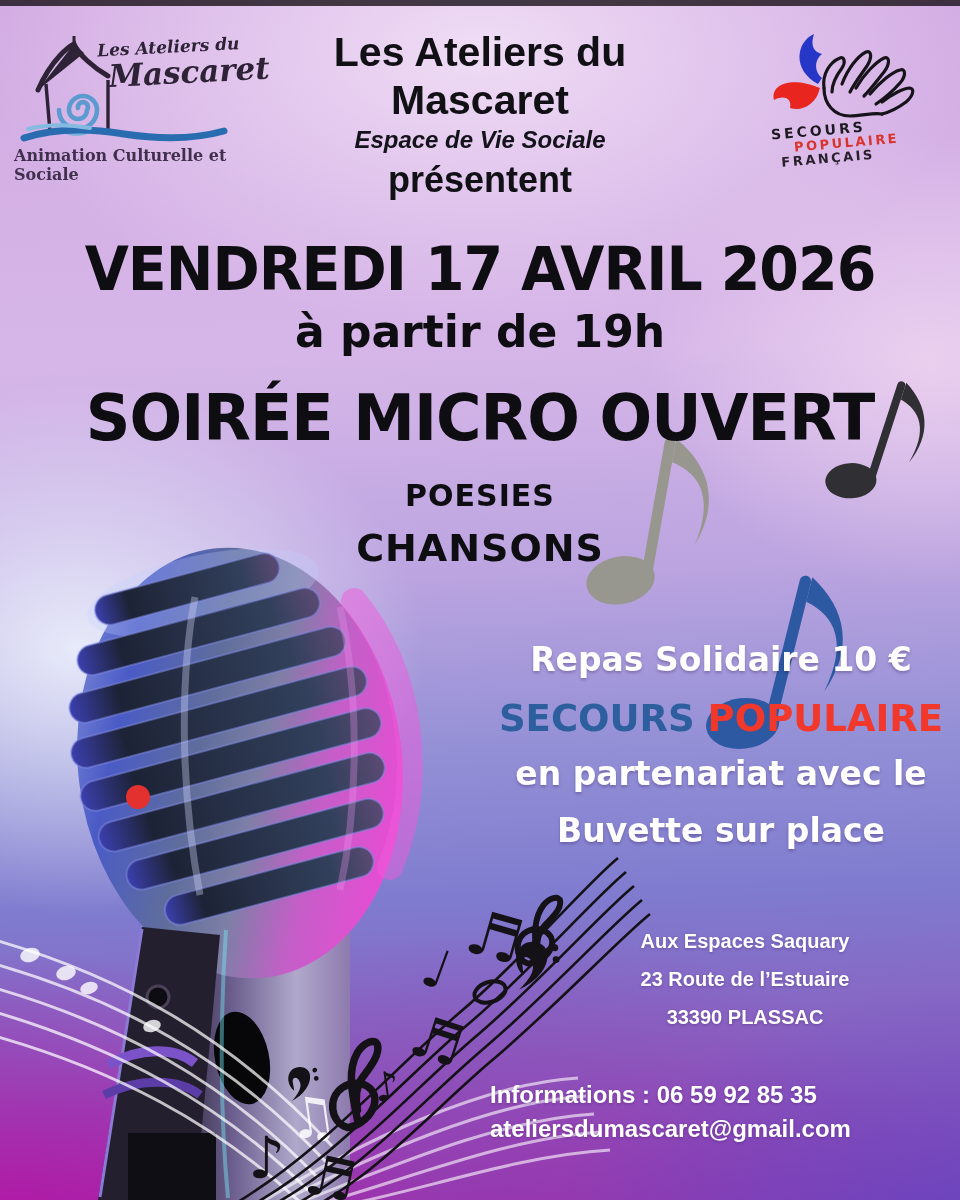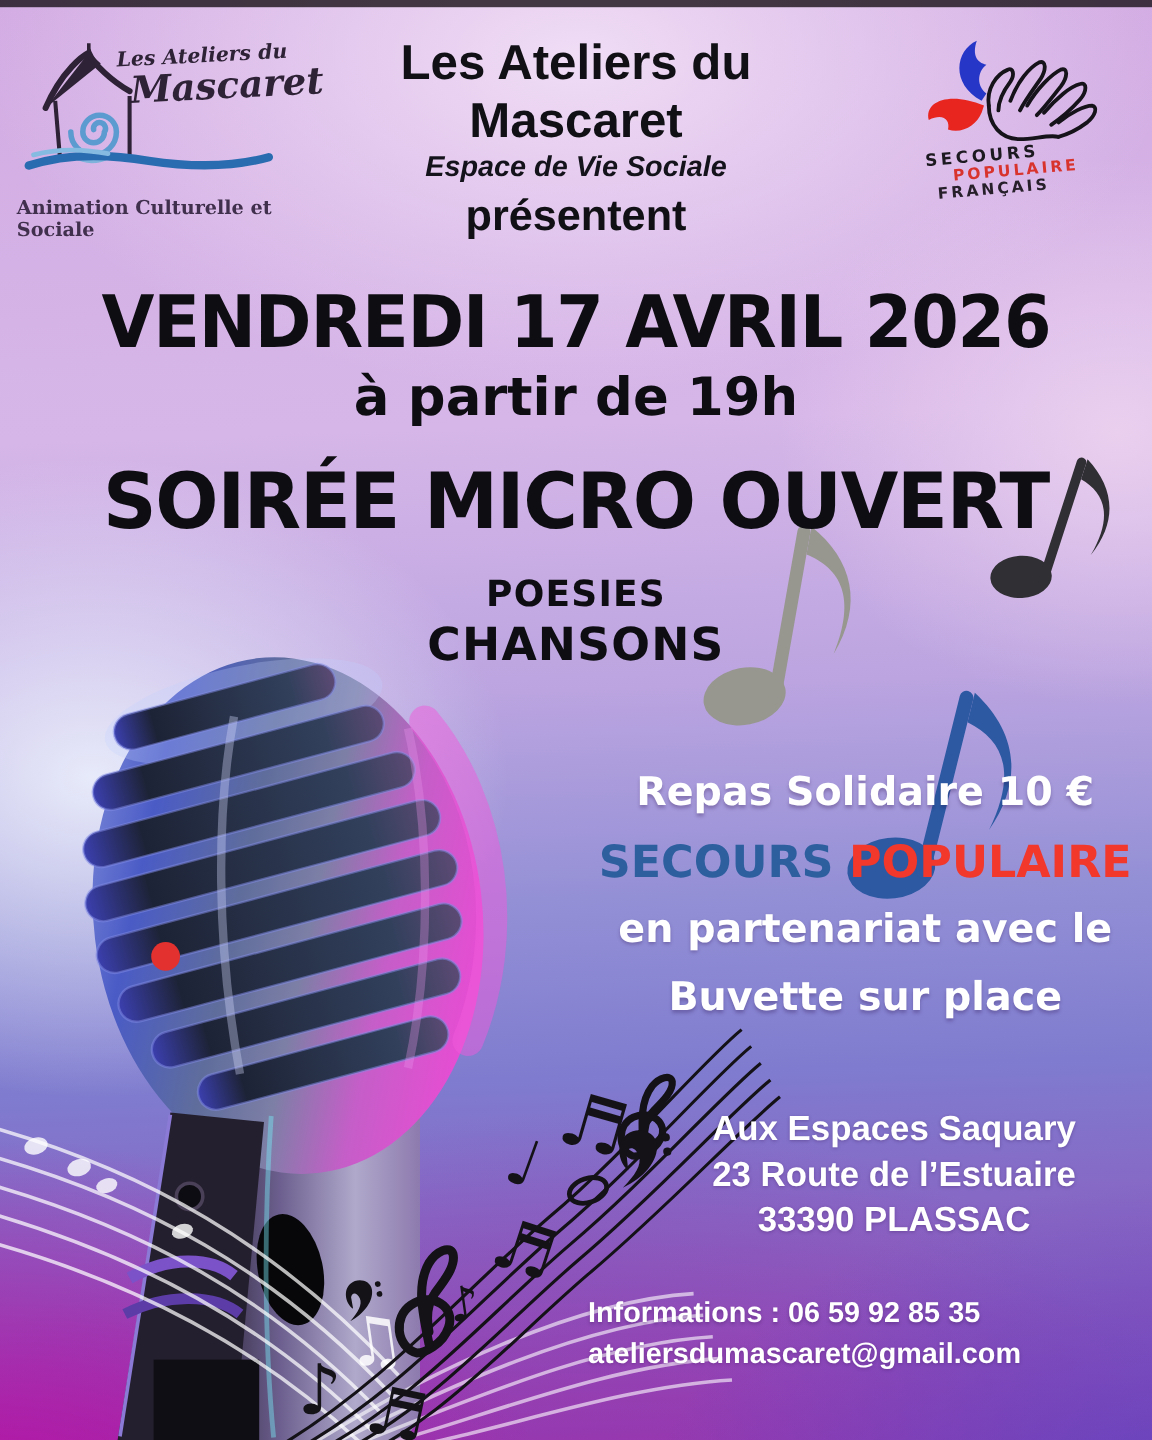--- a/index.html
+++ b/index.html
@@ -27,45 +27,45 @@
   .hdr .t{font-size:41px;font-weight:800;color:#101015;letter-spacing:0;}
   .hdr .sub{font-size:24px;font-weight:700;font-style:italic;color:#14121a;margin-top:1px;}
   .hdr .pres{font-size:36px;font-weight:800;color:#101015;margin-top:5px;}
 
   
   .orglogo{left:12px;top:30px;width:230px;}
   .script{position:absolute;left:86px;top:8px;transform:rotate(-3deg);
           font-family:"DejaVu Serif","Liberation Serif",serif;font-style:italic;color:#2e2236;line-height:1;}
   .script .s1{font-size:17px;font-weight:700;}
   .script .s2{font-size:31px;font-weight:700;margin-top:2px;margin-left:10px;}
-  .tagline{position:absolute;left:2px;top:133px;width:226px;font-family:"DejaVu Serif","Liberation Serif",serif;
+  .tagline{position:absolute;left:2px;top:116px;width:226px;font-family:"DejaVu Serif","Liberation Serif",serif;
            font-size:16px;font-weight:600;color:#41304d;}
 
   
   .spf{left:752px;top:26px;width:200px;}
   .spftxt{position:absolute;left:20px;top:96px;transform:rotate(-5deg);line-height:1.0;
           font-family:"DejaVu Sans",sans-serif;font-weight:600;}
   .spftxt .l1{font-size:14px;letter-spacing:3px;color:#1c1a20;}
   .spftxt .l2{font-size:13px;letter-spacing:2.5px;color:#d8332c;margin-left:22px;margin-top:1px;}
   .spftxt .l3{font-size:13px;letter-spacing:2.5px;color:#27202b;margin-left:8px;margin-top:1px;}
 
   .date{top:236px;font-size:57px;letter-spacing:-1px;transform:scaleY(1.06);}
   .time{top:306px;font-size:44px;letter-spacing:0;}
   .title{top:381px;font-size:62px;letter-spacing:-1px;transform:scaleY(1.04);}
   .item1{top:478px;font-size:30px;letter-spacing:1px;}
-  .item2{top:515px;font-size:38px;letter-spacing:1px;}
+  .item2{top:526px;font-size:38px;letter-spacing:1px;}
 
   .details{left:476px;top:640px;width:490px;text-align:center;}
   .details .row{font-size:33px;height:57px;}
   .details .partner{font-size:37px;font-weight:800;text-shadow:none;}
   .blue{color:var(--secours-blue);}
   .red{color:var(--populaire-red);}
   :root{--secours-blue:#2d5f9f;--populaire-red:#f2372b;}
 
-  .venue{left:530px;top:922px;width:430px;text-align:center;font-size:29px;font-weight:700;
+  .venue{left:530px;top:922px;width:430px;text-align:center;font-size:20px;font-weight:700;
          color:#fff;line-height:38px;font-family:"Liberation Sans",sans-serif;
          text-shadow:0 1px 3px rgba(40,10,70,.3);}
   .contact{left:490px;top:1078px;width:460px;font-size:24px;font-weight:700;
          color:#fff;line-height:34px;font-family:"Liberation Sans",sans-serif;
          text-shadow:0 1px 3px rgba(40,10,70,.3);}
 </style>
 </head>
 <body>
 
 <div class="poster">

